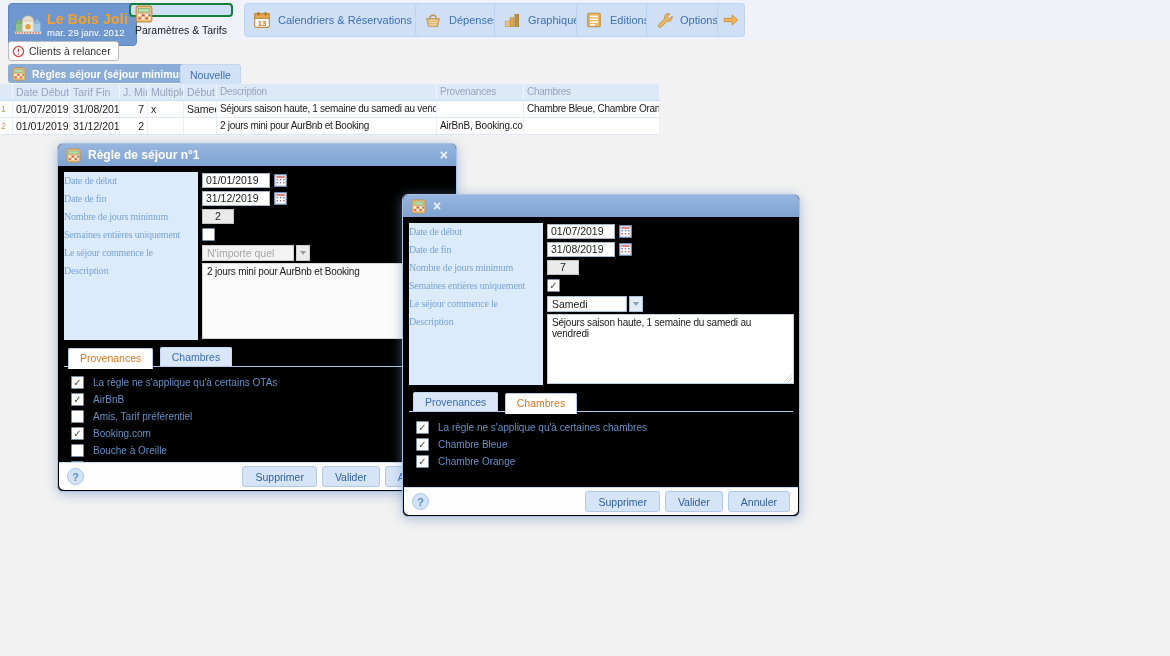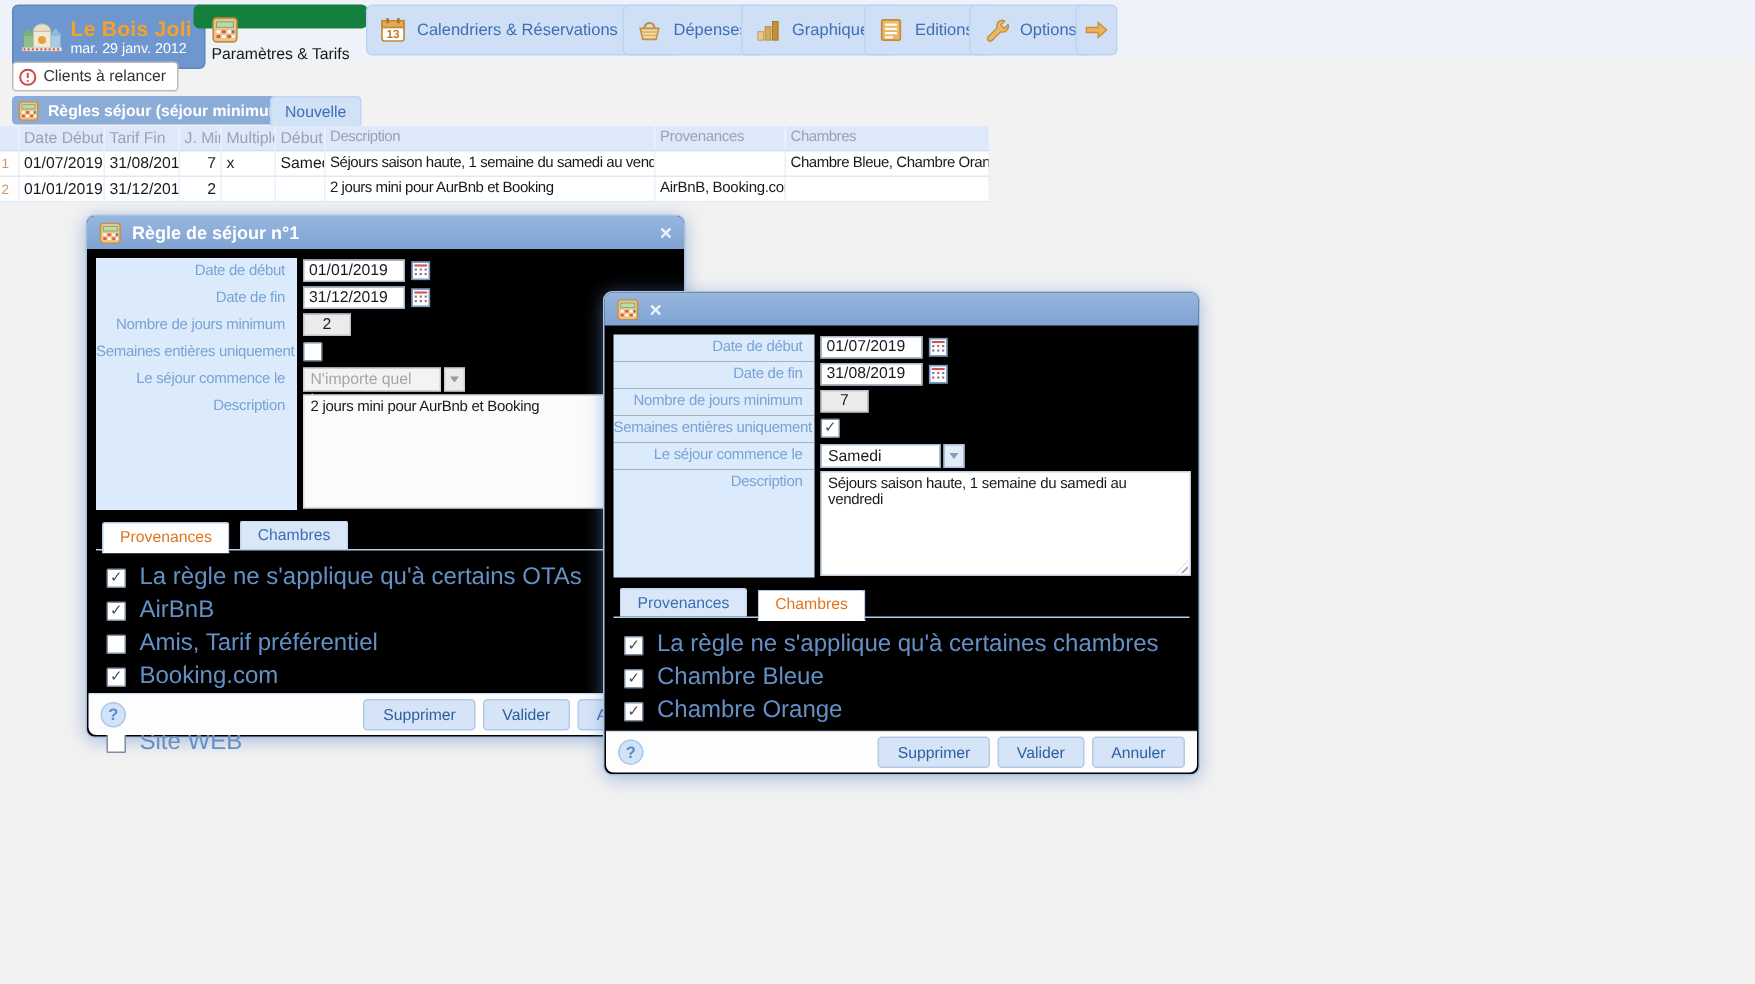--- a/index.html
+++ b/index.html
@@ -12,21 +12,21 @@
   svg{display:block;}
   
   .topbar{position:absolute;left:0;top:0;width:1170px;height:40px;background:#eff3f9;}
   .logo{position:absolute;left:8px;top:3px;height:43px;display:flex;align-items:center;gap:5px;
         background:#6f97cf;border:1px solid #5d86bf;border-radius:4px;padding:0 8px 0 5px;box-sizing:border-box;cursor:pointer;}
   .logo-title{color:#f6a224;font-weight:bold;font-size:14px;line-height:15px;letter-spacing:0.2px;}
   .logo-date{color:#ffffff;font-size:9.5px;line-height:11px;}
   .tb-tab{position:absolute;top:3px;height:34px;display:inline-flex;align-items:center;gap:7px;
           background:#cfe0f6;border:1px solid #bed3ef;border-radius:4px;padding:0 12px 0 8px;
           box-sizing:border-box;color:#3d6eb4;font-size:11px;cursor:pointer;white-space:nowrap;}
-  .tb-tab.sel{border:8px solid #15803d;background:#cfe0f6;}
+  .tb-tab.sel{border:2px solid #15803d;background:#cfe0f6;}
   .tb-tab .ticon{width:18px;height:18px;}
   .badge{background:#fbd7d7;border:1px solid #dd6a6a;color:#cc2a2a;font-size:11px;font-weight:bold;
          border-radius:3px;padding:1px 5px;margin-left:4px;}
   .tb-arrow{position:absolute;top:3px;left:717px;height:34px;width:28px;display:inline-flex;align-items:center;
             justify-content:center;background:#cfe0f6;border:1px solid #bed3ef;border-radius:4px;box-sizing:border-box;cursor:pointer;}
   
   .btn-relancer{position:absolute;left:8px;top:41px;height:18px;display:inline-flex;align-items:center;gap:4px;
                 background:#ffffff;border:1px solid #bcbcbc;border-radius:3px;padding:0 7px 0 3px;
                 font-size:10.5px;color:#333;cursor:pointer;}
   
@@ -53,22 +53,22 @@
   .dlg{position:absolute;background:#000000;border:1px solid #aac3e4;border-radius:6px;
        box-shadow:0 2px 12px rgba(110,145,195,.55);box-sizing:border-box;}
   .dlg1{left:57px;top:143px;width:400px;height:349px;z-index:10;}
   .dlg2{left:402px;top:194px;width:398px;height:323px;z-index:20;}
   .tbar{height:22px;background:linear-gradient(#97b6df,#7fa3d2);border-radius:5px 5px 0 0;
         display:flex;align-items:center;gap:7px;padding:0 8px;color:#fff;cursor:default;}
   .ttl{font-weight:bold;font-size:12px;flex:1;}
   .x{color:#eef3fb;font-weight:bold;font-size:14px;line-height:14px;cursor:pointer;}
   .dbody{padding:6px 6px 0 6px;}
   .form{display:grid;grid-template-columns:134px 1fr;}
-  .flabel{background:#dcebfb;color:#7aa2d4;font-size:10px;letter-spacing:-0.2px;text-align:right;
-          padding:3px 8px 2px 0;white-space:nowrap;min-height:13px;}
+  .flabel{background:#dcebfb;color:#7aa2d4;font-size:10px;letter-spacing:-0.2px;
+          padding:3px 8px 2px 0;white-space:nowrap;min-height:13px;font-family:Liberation Serif, serif;}
   .fval{padding:1px 0 1px 4px;min-height:14px;display:flex;align-items:flex-start;}
   .inp{display:inline-block;width:60px;height:13px;line-height:13px;border:1px solid #a9b6c8;background:#fff;
        font-size:10.5px;padding:0 3px;color:#1a1a1a;}
   .calbtn{width:13px;height:13px;margin-left:4px;margin-top:1px;cursor:pointer;}
   .numinp{display:inline-block;width:30px;height:13px;line-height:13px;border:1px solid #c3c3c3;background:#ebebeb;
           font-size:10.5px;text-align:center;color:#1a1a1a;}
   .cb{display:inline-flex;width:11px;height:11px;border:1px solid #7f8da0;background:#fff;border-radius:1px;
       align-items:center;justify-content:center;font-size:10px;font-weight:bold;color:#4a4a4a;cursor:pointer;line-height:11px;}
   .sel{display:inline-block;height:14px;line-height:14px;border:1px solid #a9bfd9;background:#fff;
        font-size:10.5px;padding:0 4px;color:#1a1a1a;}
@@ -85,21 +85,21 @@
   .grip{position:absolute;right:1px;bottom:1px;width:8px;height:8px;
         background:repeating-linear-gradient(135deg,transparent 0 2px,#b0b0b0 2px 3px);
         clip-path:polygon(100% 0,100% 100%,0 100%);cursor:nwse-resize;}
   .dtabs{margin-top:7px;border-bottom:1px solid #b5cbe8;padding-left:4px;height:19px;}
   .dtab{display:inline-block;height:18px;line-height:18px;padding:0 11px;font-size:10.5px;
         background:#d9e7f8;border:1px solid #c6d8ef;border-bottom:none;border-radius:2px 2px 0 0;
         color:#3d6eb4;margin-right:2px;cursor:pointer;position:relative;top:0px;}
   .dtab.on{background:#fff;border:1px solid #b5cbe8;border-bottom:1px solid #fff;color:#e0761f;top:1px;height:19px;}
   .cklist{padding:9px 0 0 7px;}
   .ckrow{display:flex;align-items:center;gap:9px;margin-bottom:4px;cursor:pointer;}
-  .cklabel{color:#6590c6;font-size:16px;white-space:nowrap;text-align:center;}
+  .cklabel{color:#6590c6;font-size:10px;white-space:nowrap;text-align:center;}
   .foot{position:absolute;left:1px;right:1px;bottom:1px;height:28px;border-top:1px solid #ccdcf0;
         display:flex;align-items:center;padding:0 8px;background:#fdfdfe;border-radius:0 0 5px 5px;box-sizing:border-box;}
   .help{width:17px;height:17px;border-radius:50%;background:#d2e3f7;border:1px solid #aac6e8;
         display:inline-flex;align-items:center;justify-content:center;color:#5b8cc6;font-weight:bold;
         font-size:11px;cursor:pointer;box-sizing:border-box;}
   .spacer{flex:1;}
   .fbtn{display:inline-flex;align-items:center;justify-content:center;height:19px;padding:0 12px;margin-left:5px;
         background:#d6e4f7;border:1px solid #b2c9e8;border-radius:3px;color:#2f5e9e;font-size:10.5px;cursor:pointer;}
 </style>
 </head>

